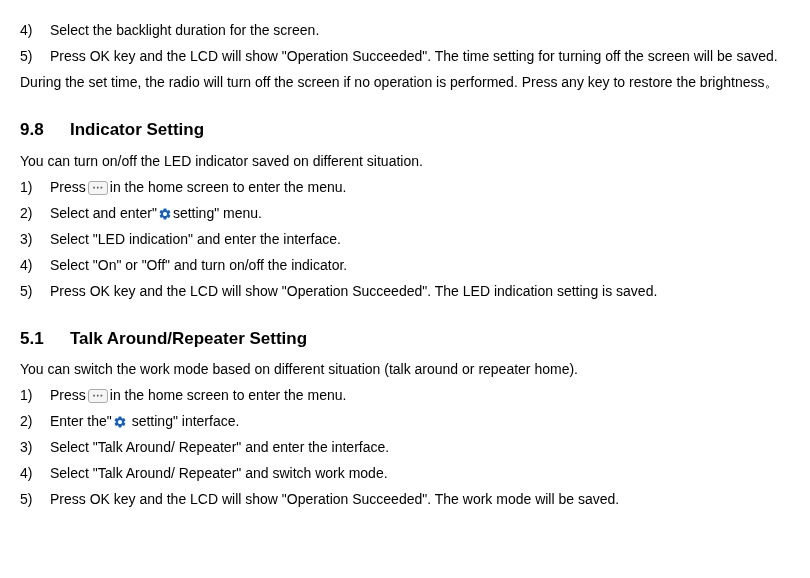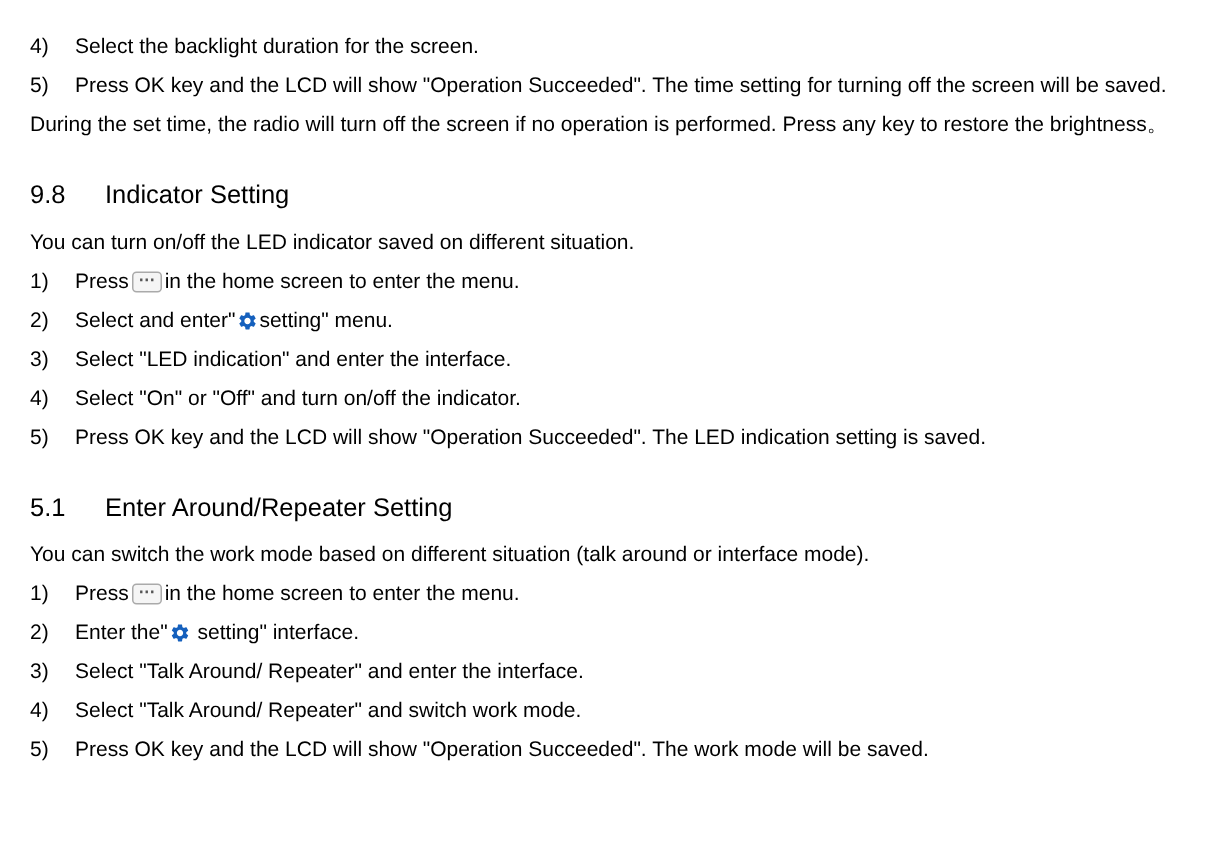--- a/index.html
+++ b/index.html
@@ -21,21 +21,21 @@
     }
     .step-num {
       display: inline-block;
       width: 30px;
     }
     .paragraph {
       margin-bottom: 5px;
     }
     .section-heading {
       font-size: 17px;
-      font-weight: normal;
+      font-weight: bold;
       margin-top: 24px;
       margin-bottom: 8px;
     }
     .section-num {
       display: inline-block;
       width: 50px;
     }
     .menu-icon {
       display: inline-block;
       vertical-align: middle;
@@ -95,23 +95,23 @@
   <span class="step-num">3)</span><span>Select "LED indication" and enter the interface.</span>
 </div>
 <div class="step">
   <span class="step-num">4)</span><span>Select "On" or "Off" and turn on/off the indicator.</span>
 </div>
 <div class="step">
   <span class="step-num">5)</span><span>Press OK key and the LCD will show "Operation Succeeded". The LED indication setting is saved.</span>
 </div>
 
 <h2 class="section-heading">
-  <span class="section-num">5.1</span><span>Enter Around/Repeater Setting</span>
+  <span class="section-num">5.1</span><span>Talk Around/Repeater Setting</span>
 </h2>
-<div class="paragraph">You can switch the work mode based on different situation (talk around or interface mode).</div>
+<div class="paragraph">You can switch the work mode based on different situation (talk around or repeater home).</div>
 <div class="step">
   <span class="step-num">1)</span><span>Press</span><span class="menu-icon"></span><span>in the home screen to enter the menu.</span>
 </div>
 <div class="step">
   <span class="step-num">2)</span><span>Enter the"</span><span class="gear-icon"><svg viewBox="0 0 24 24">
         <path fill="#1560bd" d="M19.14,12.94c0.04-0.3,0.06-0.61,0.06-0.94c0-0.32-0.02-0.64-0.07-0.94l2.03-1.58c0.18-0.14,0.23-0.41,0.12-0.61 l-1.92-3.32c-0.12-0.22-0.37-0.29-0.59-0.22l-2.39,0.96c-0.5-0.38-1.03-0.7-1.62-0.94L14.4,2.81c-0.04-0.24-0.24-0.41-0.48-0.41 h-3.84c-0.24,0-0.43,0.17-0.47,0.41L9.25,5.35C8.66,5.59,8.12,5.92,7.63,6.29L5.24,5.33c-0.22-0.08-0.47,0-0.59,0.22L2.74,8.87 C2.62,9.08,2.66,9.34,2.86,9.48l2.03,1.58C4.84,11.36,4.8,11.69,4.8,12s0.02,0.64,0.07,0.94l-2.03,1.58 c-0.18,0.14-0.23,0.41-0.12,0.61l1.92,3.32c0.12,0.22,0.37,0.29,0.59,0.22l2.39-0.96c0.5,0.38,1.03,0.7,1.62,0.94l0.36,2.54 c0.05,0.24,0.24,0.41,0.48,0.41h3.84c0.24,0,0.44-0.17,0.47-0.41l0.36-2.54c0.59-0.24,1.13-0.56,1.62-0.94l2.39,0.96 c0.22,0.08,0.47,0,0.59-0.22l1.92-3.32c0.12-0.22,0.07-0.47-0.12-0.61L19.14,12.94z M12,15.6c-1.98,0-3.6-1.62-3.6-3.6 s1.62-3.6,3.6-3.6s3.6,1.62,3.6,3.6S13.98,15.6,12,15.6z"></path>
       </svg></span><span> setting" interface.</span>
 </div>
 <div class="step">
   <span class="step-num">3)</span><span>Select "Talk Around/ Repeater" and enter the interface.</span>

